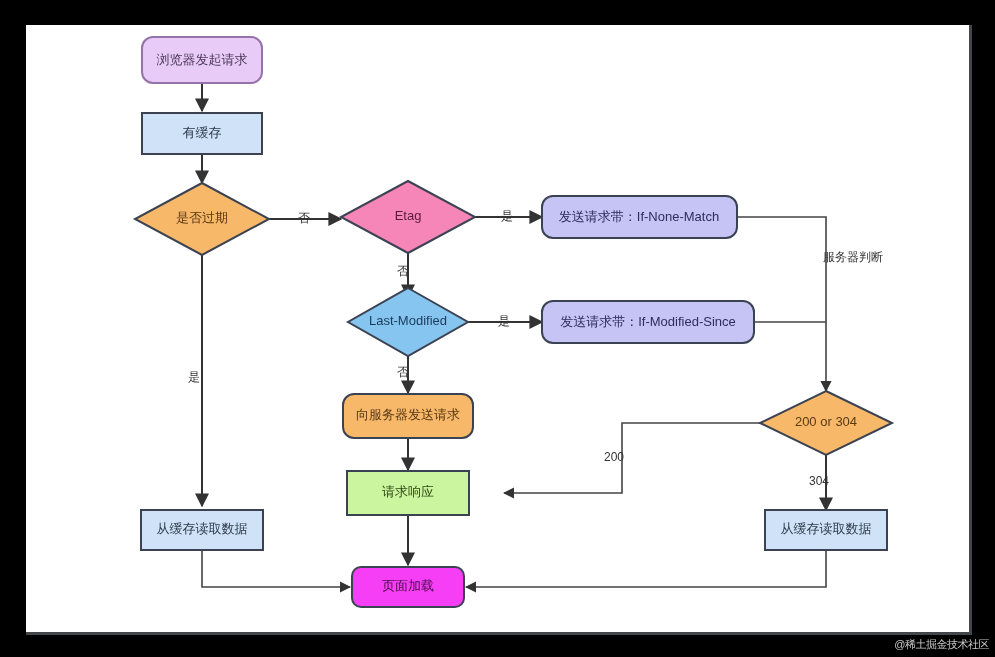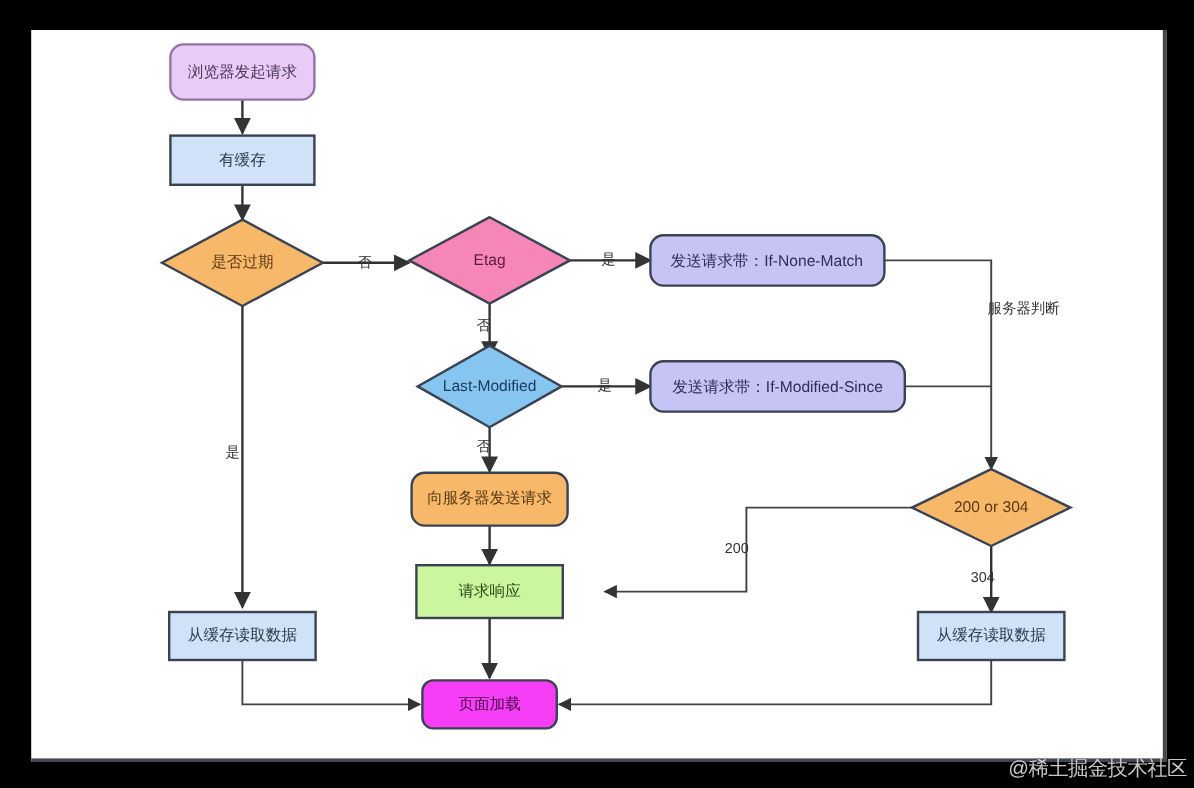--- a/index.html
+++ b/index.html
@@ -61,21 +61,21 @@
     fill: none;
   }
   .shape {
     stroke-width: 2;
   }
   #watermark {
     position: absolute;
     right: 6px;
     bottom: 5px;
     color: #d8d8d8;
-    font-size: 17px;
+    font-size: 11px;
     font-family: "Liberation Sans", sans-serif;
     letter-spacing: -0.5px;
     white-space: nowrap;
     opacity: 0.92;
   }
 </style>
 </head>
 <body>
 
 <div id="stage">

